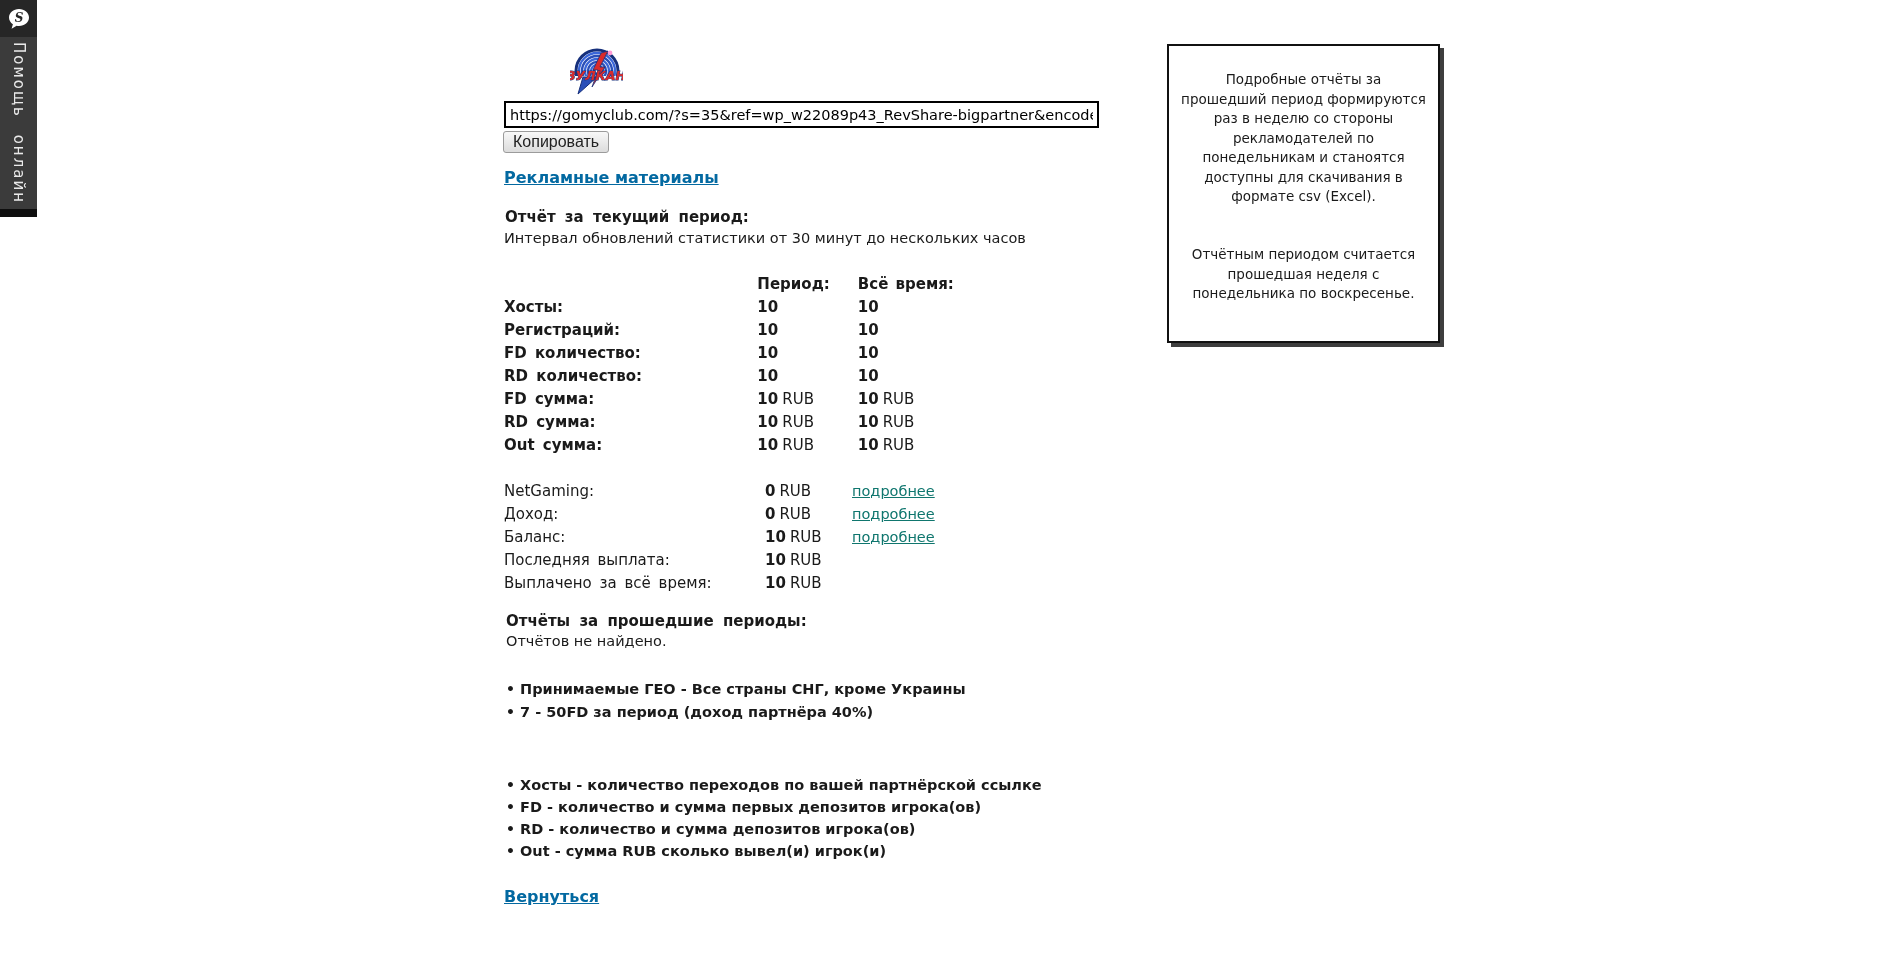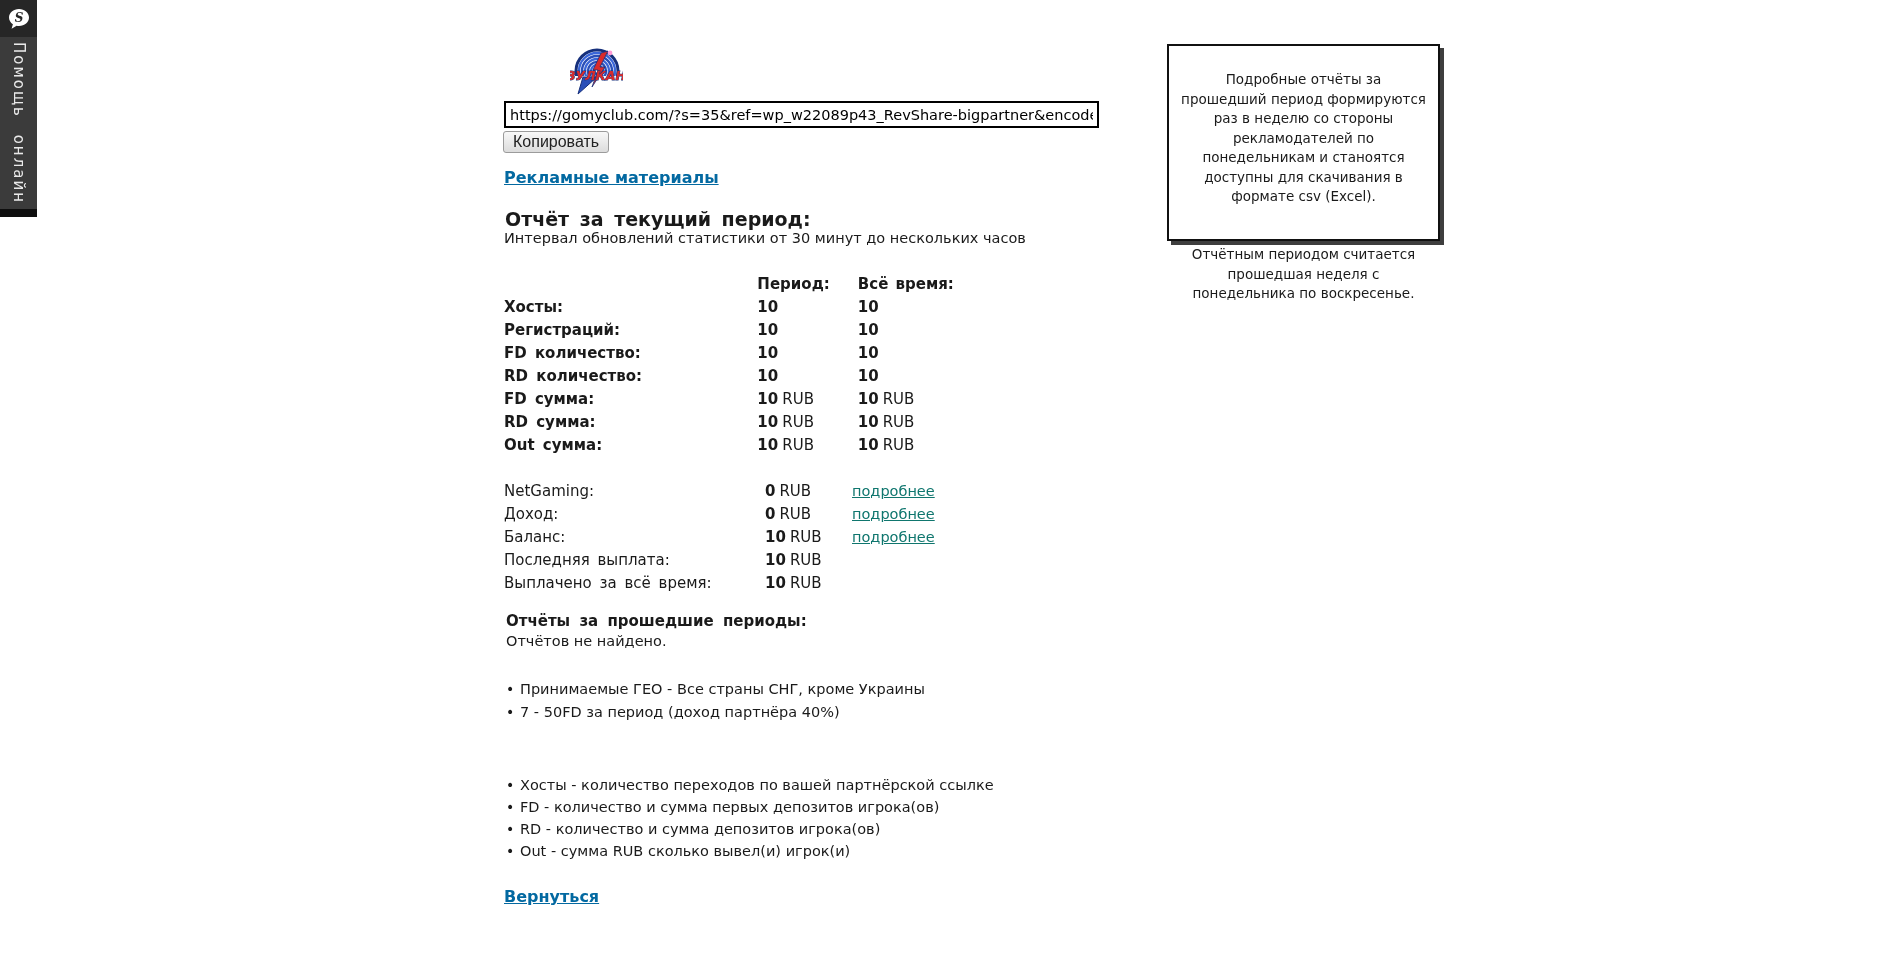--- a/index.html
+++ b/index.html
@@ -24,21 +24,21 @@
     white-space:nowrap; overflow:hidden; }
   .copy-btn { left:503px; top:131px; height:21px; padding:1px 9px 19px;
     font-family:"Liberation Sans",sans-serif; font-size:16px; color:#222;
     background:linear-gradient(#f8f8f8,#dcdcdc); border:1px solid #9b9b9b; border-radius:3px; cursor:pointer; }
 
   .red-link { color:#0369a1; font-weight:bold; text-decoration:underline; cursor:pointer; }
   .promo-link { left:504px; top:168px; font-size:16px; }
   .back-link  { left:504px; top:887px; font-size:16px; }
 
   
-  .report-title { left:505px; top:208px; font-size:19px; font-weight:bold; word-spacing:4px; }
+  .report-title { left:505px; top:208px; font-size:15px; font-weight:bold; word-spacing:4px; }
   .report-sub   { left:504px; top:230px; font-size:14.5px; }
 
   .stats { left:504px; top:273px; width:480px; font-size:15px; }
   .stats .row { display:flex; height:23px; line-height:23px; align-items:flex-start; }
   .stats .c1 { width:261px; font-weight:bold; word-spacing:3px; }
   .stats .c2 { width:87px; }
   .stats .c3 { width:130px;margin-left:16px; }
   .num { font-weight:bold; }
   .unit { font-weight:normal; margin-left:4px; }
   .hdr { font-weight:bold; word-spacing:2px; }
@@ -47,29 +47,29 @@
   .account { left:504px; top:480px; width:480px; font-size:15px; }
   .account .row { display:flex; height:23px; line-height:23px; align-items:center; }
   .account .c1 { width:261px; font-weight:normal; word-spacing:3px; }
   .account .c2 { width:87px; }
   .account .c3 { width:130px; }
 
   .past-title { left:506px; top:612px; font-size:15px; font-weight:bold; word-spacing:4px; }
   .past-empty { left:506px; top:633px; font-size:14.5px; }
 
   ul.plain { list-style:none; }
-  ul.plain li { position:relative; padding-left:16px; font-size:14.5px; }
+  ul.plain li { position:relative; padding-left:16px; font-size:14.5px;font-weight:bold; }
   ul.plain li::before { content:"•"; position:absolute; left:2px; font-size:14px; }
   .terms { left:504px; top:678px; }
   .terms li { line-height:23px; }
   .gloss { left:504px; top:774px; }
   .gloss li { line-height:22px; }
 
   
-  .info-box { left:1167px; top:44px; width:273px; height:197px; background:#fff;
+  .info-box { left:1167px; top:44px; width:273px; height:299px; background:#fff;
     border:2px solid #111; box-shadow:4px 4px 0 0 #3e3e3e; padding:24px 12px; text-align:center;
     font-size:13.5px; line-height:1.45; }
   .info-box p + p { margin-top:38px; }
 </style>
 </head>
 <body>
 
 <div class="abs chat-tab">
   <div class="chat-tab-icon">
     <svg width="24" height="24" viewBox="0 0 24 24">

